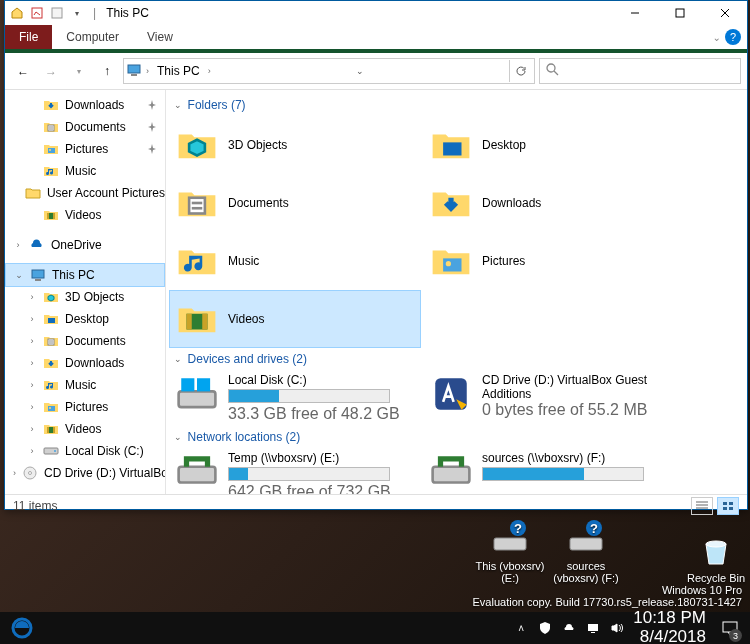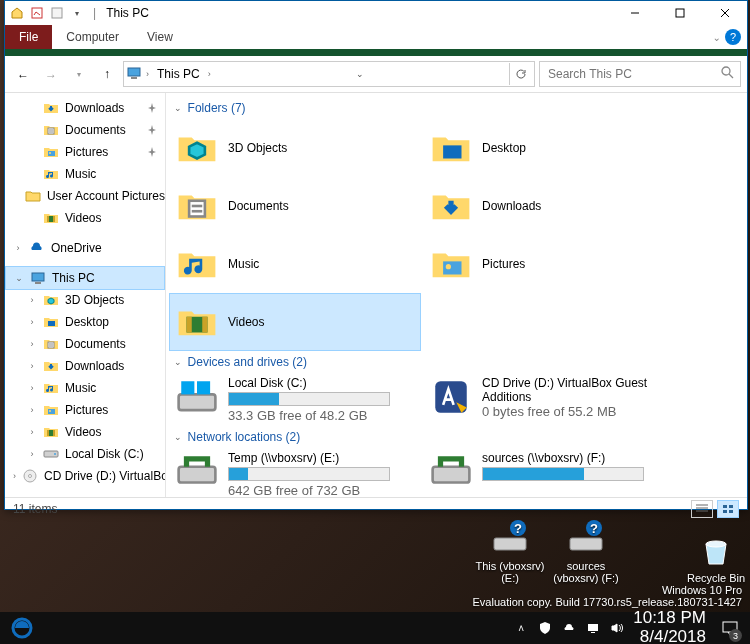--- a/index.html
+++ b/index.html
@@ -6,21 +6,21 @@
   .screen{width:750px;height:644px;position:relative;background:linear-gradient(135deg,#4a3328 0%,#2d1f18 60%,#1a120c 100%)}
   .window{position:absolute;left:4px;top:0;width:742px;height:508px;background:#fff;border:1px solid #005a9e;box-shadow:0 2px 8px rgba(0,0,0,.4)}
   .titlebar{height:24px;display:flex;align-items:center;padding:0 0 0 4px;background:#fff}
   .qat{display:flex;align-items:center;gap:4px}
   .qat .ico{width:16px;height:16px;display:flex;align-items:center;justify-content:center}
   .qat-sep{color:#888;margin:0 4px}
   .title-text{margin-left:6px;font-size:12px}
   .win-controls{margin-left:auto;display:flex}
   .win-btn{width:45px;height:24px;display:flex;align-items:center;justify-content:center}
   .win-btn svg{stroke:#000;fill:none}
-  .ribbon{height:24px;display:flex;align-items:stretch;border-bottom:7px solid #14532d}
+  .ribbon{height:24px;display:flex;align-items:stretch;border-bottom:4px solid #14532d}
   .file-tab{background:#7d1c1c;color:#fff;padding:4px 14px;display:flex;align-items:center}
   .rib-tab{padding:4px 14px;color:#404040;display:flex;align-items:center}
   .ribbon-right{margin-left:auto;display:flex;align-items:center;padding-right:6px;gap:4px}
   .help{width:16px;height:16px;border-radius:50%;background:#0078d7;color:#fff;font-size:11px;display:flex;align-items:center;justify-content:center}
   .navbar{height:32px;display:flex;align-items:center;padding:2px 6px;gap:4px;border-bottom:1px solid #e0e0e0}
   .nav-arrow{width:24px;height:24px;display:flex;align-items:center;justify-content:center;color:#999}
   .nav-arrow.enabled{color:#000}
   .addr{flex:1;height:24px;border:1px solid #ccc;display:flex;align-items:center;padding:0 2px;gap:4px}
   .addr .crumb{padding:0 4px}
   .addr-sep{color:#666;font-size:9px}
@@ -39,21 +39,21 @@
   .group-hdr{display:flex;align-items:center;color:#1a5aa8;padding:4px 6px;gap:6px}
   .group-chev{font-size:9px;color:#666}
   .items-grid{display:flex;flex-wrap:wrap}
   .folder-item{width:238px;height:52px;display:flex;align-items:center;gap:10px;padding:2px 6px;margin:1px 2px}
   .folder-item.sel{background:#cce8ff;border:1px solid #99d1ff;margin:0 1px}
   .big-icon{width:42px;height:42px;position:relative;display:flex;align-items:center;justify-content:center}
   .drive-item{width:238px;display:flex;gap:10px;padding:2px 6px;margin:1px 2px}
   .drive-info{flex:1;font-size:12px}
   .drive-bar{width:160px;height:12px;border:1px solid #bbb;background:#eee;margin:2px 0}
   .drive-fill{height:100%;background:#26a0da}
-  .drive-sub{color:#666;font-size:13px}
+  .drive-sub{color:#666;font-size:16px}
   .statusbar{height:22px;border-top:1px solid #e0e0e0;display:flex;align-items:center;padding:0 8px;font-size:12px;color:#444}
   .view-btns{margin-left:auto;display:flex;gap:4px}
   .view-btn{width:20px;height:16px;border:1px solid #ccc;display:flex;align-items:center;justify-content:center;font-size:9px}
   .desktop-icons{position:absolute;bottom:60px;left:0;right:0;height:80px}
   .dicon{position:absolute;width:76px;text-align:center;color:#fff;font-size:11px;text-shadow:0 1px 2px #000}
   .dicon-img{width:40px;height:40px;margin:0 auto 2px;display:flex;align-items:center;justify-content:center}
   .eval-text{position:absolute;right:8px;bottom:36px;color:#fff;font-size:11px;text-align:right;text-shadow:0 1px 2px #000}
   .taskbar{position:absolute;bottom:0;left:0;right:0;height:32px;background:#101010;display:flex;align-items:center;color:#fff}
   .task-icon{width:44px;height:32px;display:flex;align-items:center;justify-content:center}
   .tray{margin-left:auto;display:flex;align-items:center;gap:8px;padding-right:4px;font-size:11px}
@@ -136,21 +136,20 @@
         <span class="crumb">This PC</span>
         <span class="addr-sep">›</span>
         <span style="margin-left:auto;font-size:9px;color:#555">⌄</span>
         <div class="refresh-btn">
           <svg width="12" height="12" viewBox="0 0 12 12" fill="none" stroke="#555">
               <path d="M10 6a4 4 0 1 1-1.2-2.8M10 2v3h-3"></path>
             </svg>
         </div>
       </div>
       <div class="searchbox">
-        <input placeholder="Search This PC" style="">
         <span>
           <svg width="13" height="13" viewBox="0 0 13 13" fill="none" stroke="#888" stroke-width="1.3">
               <circle cx="5" cy="5" r="4"></circle>
               <line x1="8" y1="8" x2="12" y2="12"></line>
             </svg>
         </span>
       </div>
     </div>
 
     <div class="body">

